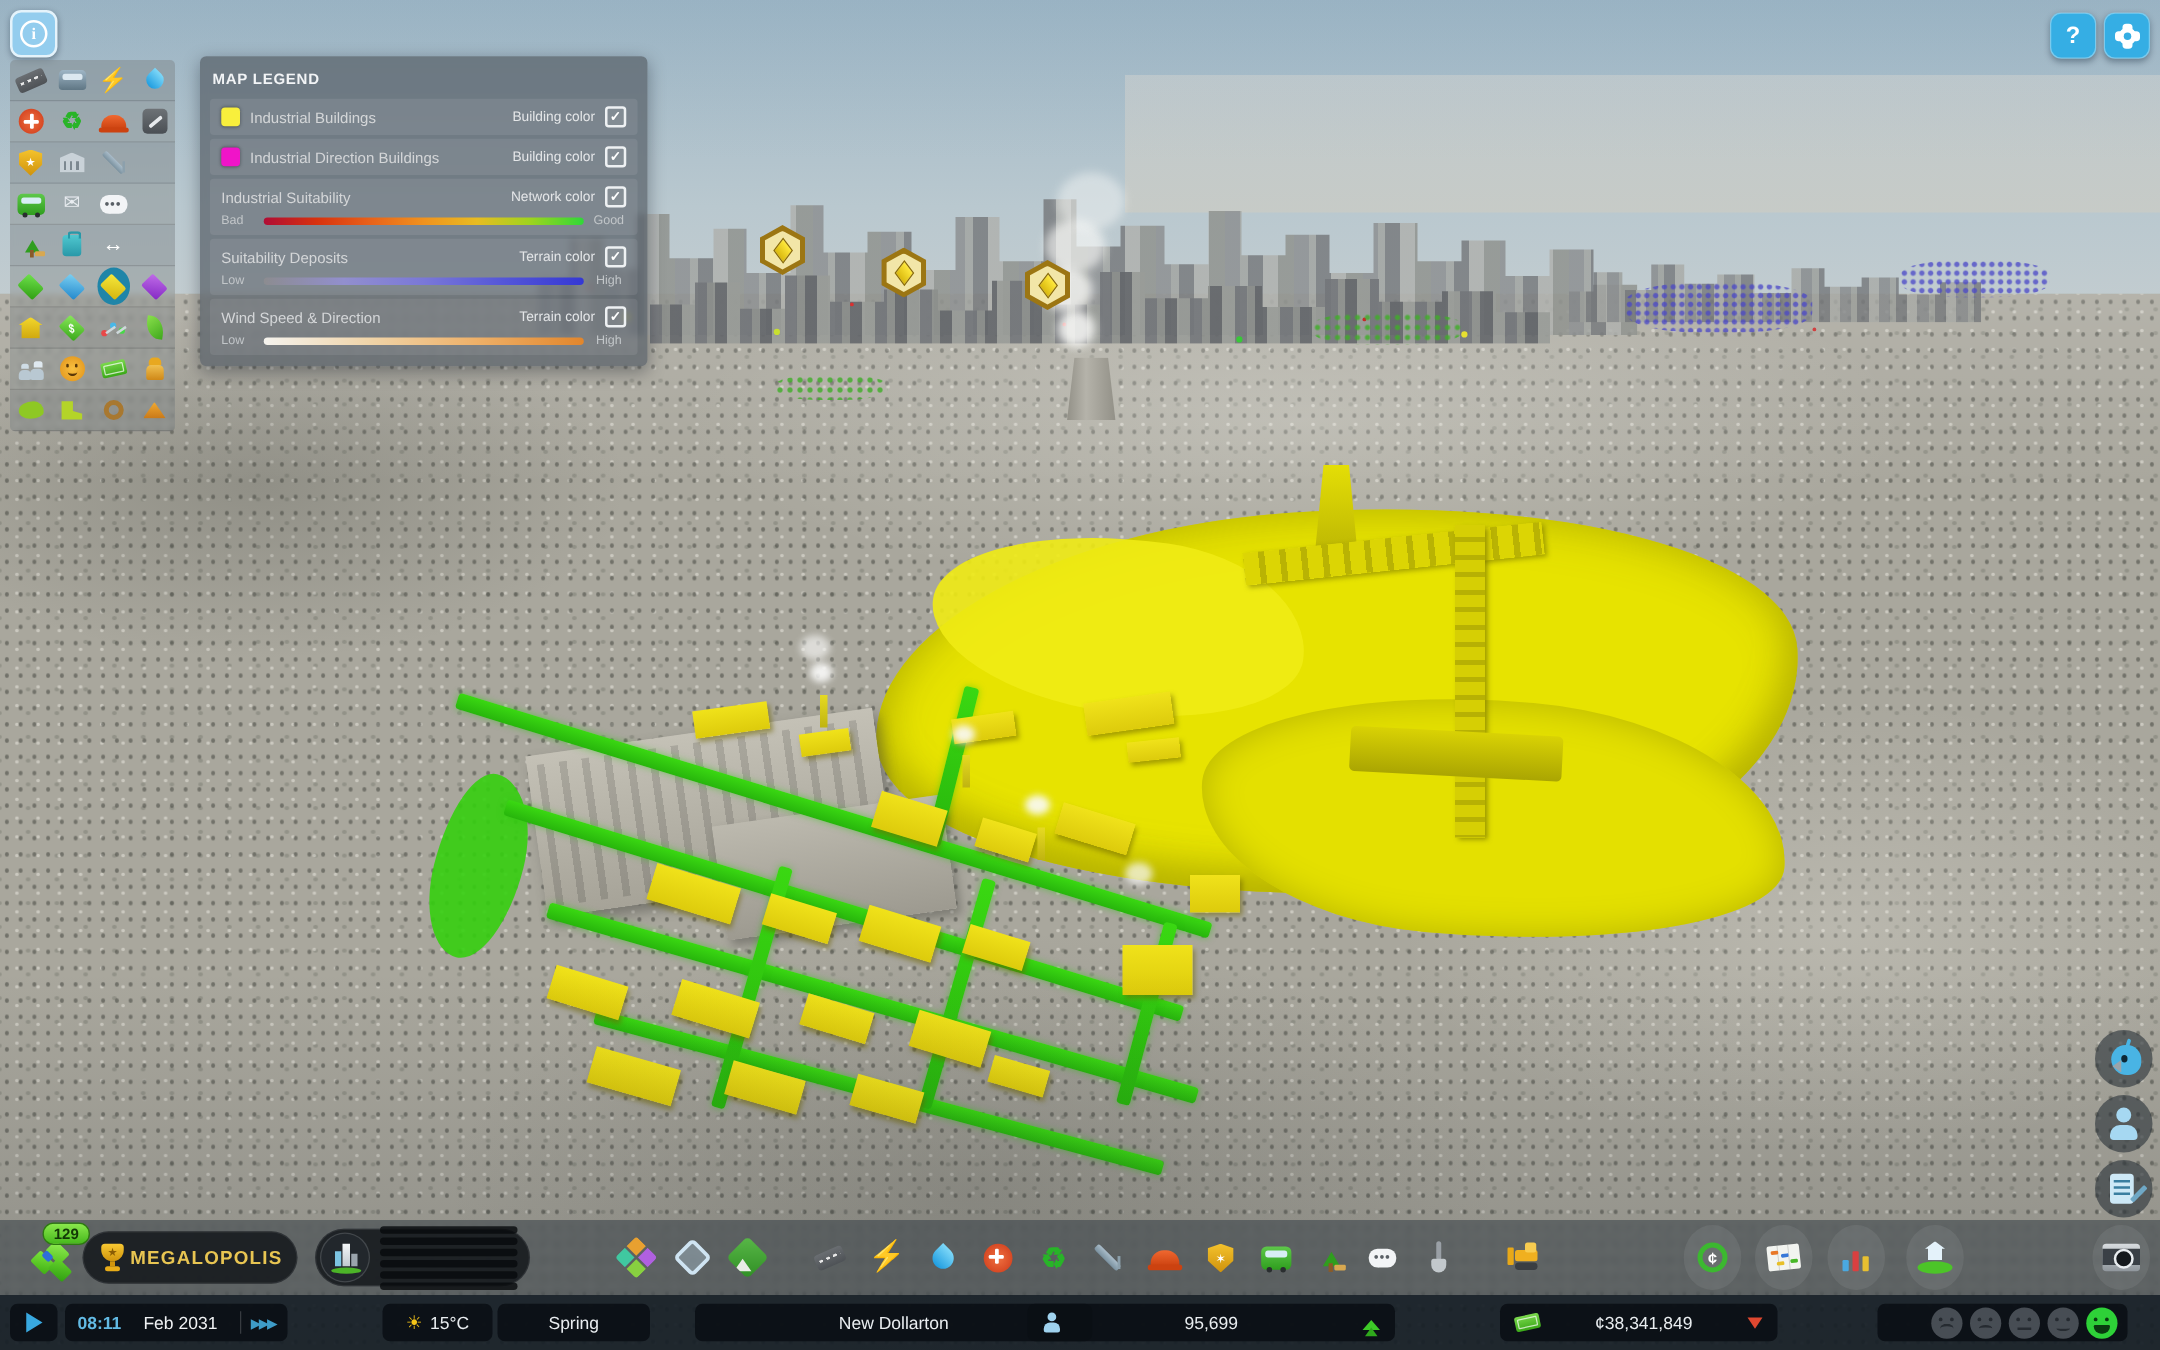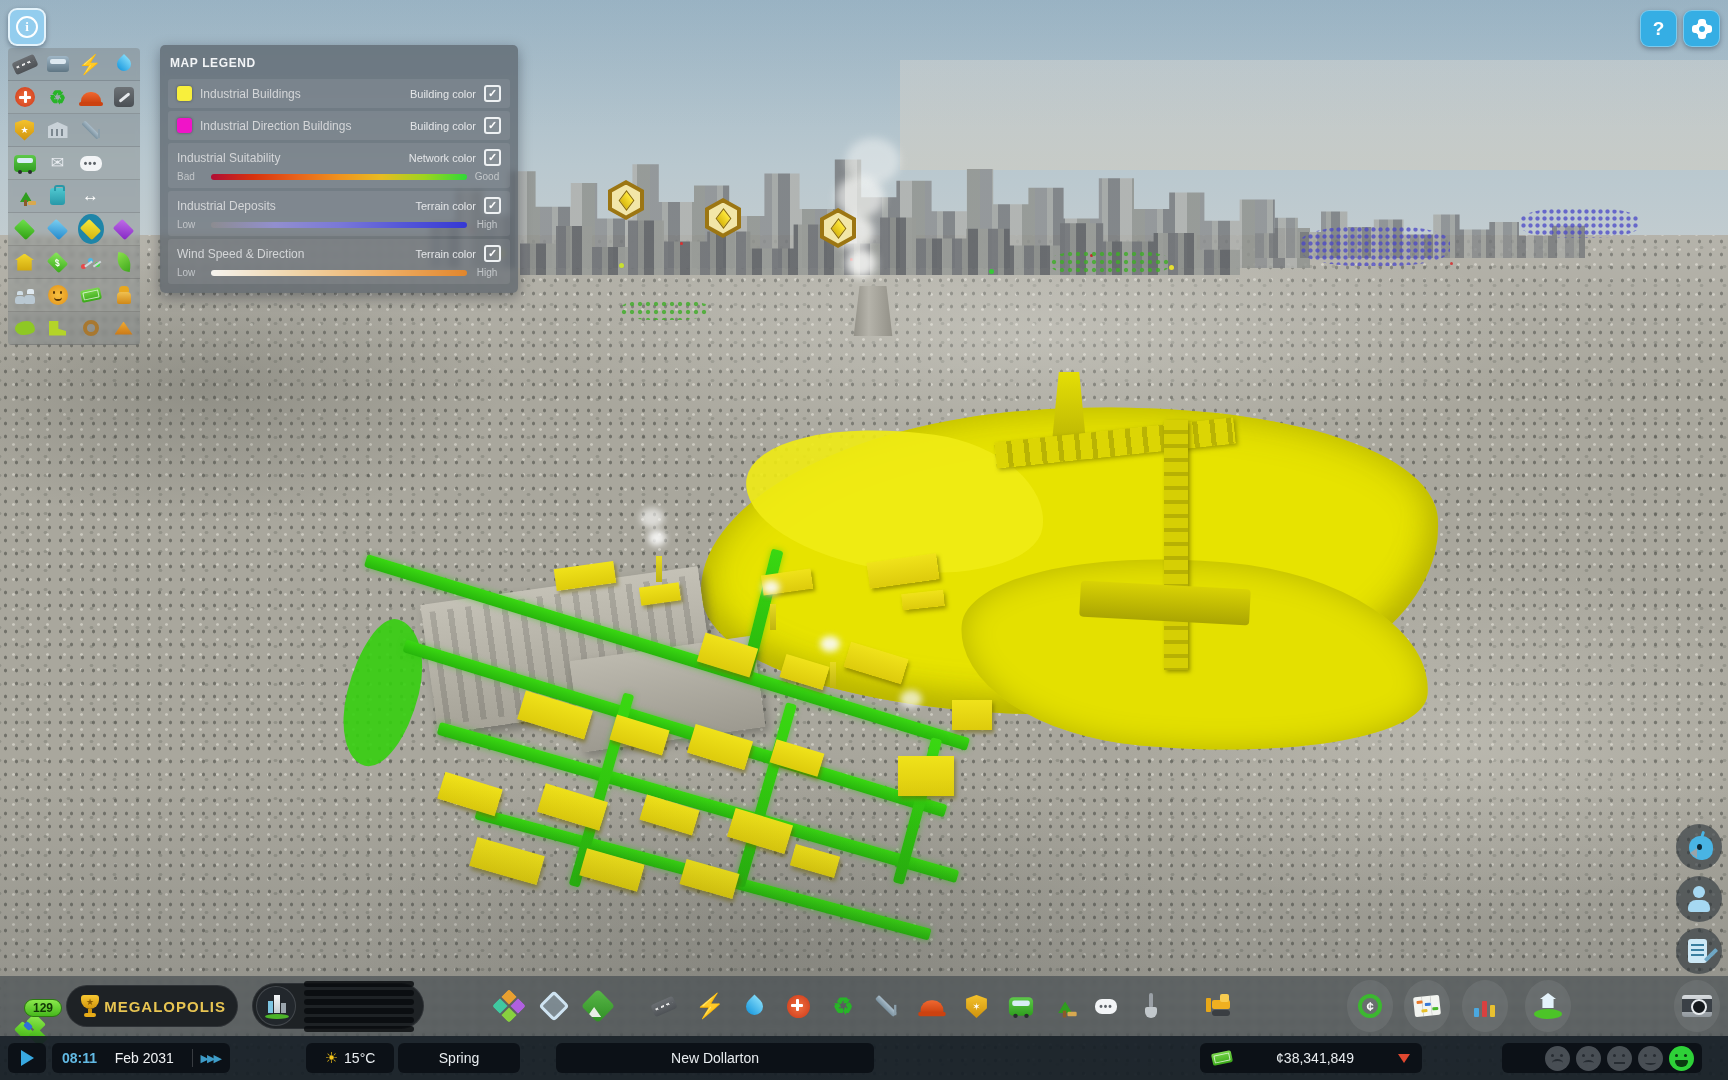--- a/index.html
+++ b/index.html
@@ -215,21 +215,21 @@
   .journal-g { position:relative; width:24px; height:26px; }
   .journal-g .pg { position:absolute; left:1px; top:1px; width:19px; height:24px; background:#cde8f6; border-radius:3px; }
   .journal-g .pg::after { content:""; position:absolute; left:3px; top:5px; width:13px; height:2px; background:#3a7ea0; box-shadow:0 5px 0 #3a7ea0, 0 10px 0 #3a7ea0; }
   .journal-g .pen { position:absolute; right:-2px; bottom:1px; width:4px; height:16px; background:#6fa8c6; transform:rotate(45deg); border-radius:1px; }
 
   
   #toolbar { left:0; bottom:44px; width:1728px; height:60px; background:rgba(52,62,70,.55); backdrop-filter:blur(3px); }
   .ti { position:absolute; top:50%; transform:translate(-50%,-50%); display:flex; align-items:center; justify-content:center; width:34px; height:34px; cursor:pointer; }
   .ti-halo { width:46px; height:52px; background:rgba(255,255,255,.07); border-radius:50%; }
   
-  #xp { position:absolute; left:14px; top:8px; width:46px; height:44px; cursor:pointer;margin-top:21px; }
+  #xp { position:absolute; left:24px; top:8px; width:46px; height:44px; cursor:pointer; }
   #xp .t { position:absolute; width:16px; height:16px; border-radius:2px; transform:rotate(45deg) scale(1,.75); }
   #xp .t1 { left:2px; top:18px; background:linear-gradient(135deg,#7ce63c,#3fae14); }
   #xp .t2 { left:14px; top:10px; background:linear-gradient(135deg,#96ee58,#54c41e); }
   #xp .t3 { left:16px; top:24px; background:linear-gradient(135deg,#66d42c,#2f9e12); }
   #xp .t4 { left:10px; top:17px; width:8px; height:8px; background:#2f6fd8; }
   #xp .badge { position:absolute; left:10px; top:-6px; background:linear-gradient(#8ae84c,#46b81c); color:#123806; font-size:12px; font-weight:bold;
     border-radius:10px; padding:1px 8px; border:1px solid #2d7a10; }
   
   #milestone { position:absolute; left:66px; top:9px; width:172px; height:42px; background:rgba(16,20,24,.82); border-radius:21px;
     display:flex; align-items:center; padding:0 12px; cursor:pointer; box-shadow:inset 0 0 0 1px rgba(255,255,255,.08); }
@@ -581,21 +581,21 @@
         </div>
         <div class="lg-scale">
           <span class="mini">Bad</span>
           <span class="lg-grad" style="background: linear-gradient(90deg, rgb(176, 13, 53), rgb(216, 50, 14), rgb(232, 98, 26), rgb(240, 146, 30), rgb(232, 188, 34), rgb(158, 212, 30), rgb(48, 216, 56));"></span>
           <span class="mini right">Good</span>
         </div>
       </div>
 
       <div class="lg-row">
         <div class="lg-line">
-          <span class="lg-label">Industrial Deposits</span>
+          <span class="lg-label">Suitability Deposits</span>
           <span class="lg-type">Terrain color</span>
           <span class="lg-check">✓</span>
         </div>
         <div class="lg-scale">
           <span class="mini">Low</span>
           <span class="lg-grad" style="background: linear-gradient(90deg, rgb(140, 140, 144), rgb(146, 143, 206), rgb(122, 120, 216), rgb(84, 86, 216), rgb(53, 56, 212));"></span>
           <span class="mini right">High</span>
         </div>
       </div>
 
@@ -769,20 +769,25 @@
     <div class="pill" id="weather-pill">
       <span class="sun">☀</span>
       <span class="temp-txt">15°C</span>
     </div>
     <div class="pill" id="season-pill">
       <span>Spring</span>
     </div>
     <div class="pill" id="city-pill">
       <span>New Dollarton</span>
     </div>
+    <div class="pill" id="pop-pill">
+      <span class="pop-person"></span>
+      <span class="num">95,699</span>
+      <span class="growth"></span>
+    </div>
     <div class="pill" id="money-pill">
       <span class="bill"></span>
       <span class="num">¢38,341,849</span>
       <span class="down-tri"></span>
     </div>
     <div class="pill" id="happy-pill">
       <span class="hface hf-sad"></span>
       <span class="hface hf-frown"></span>
       <span class="hface hf-neutral"></span>
       <span class="hface hf-slight"></span>

